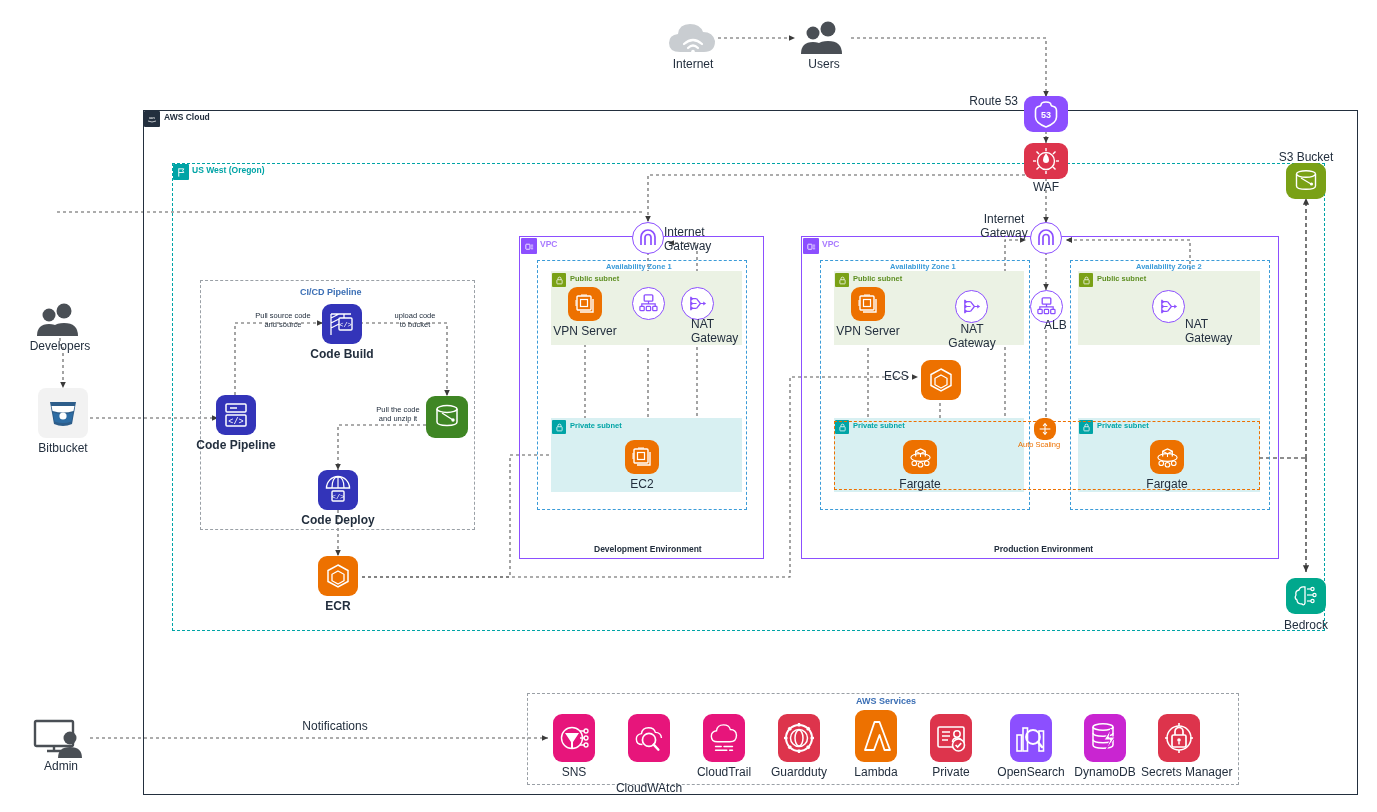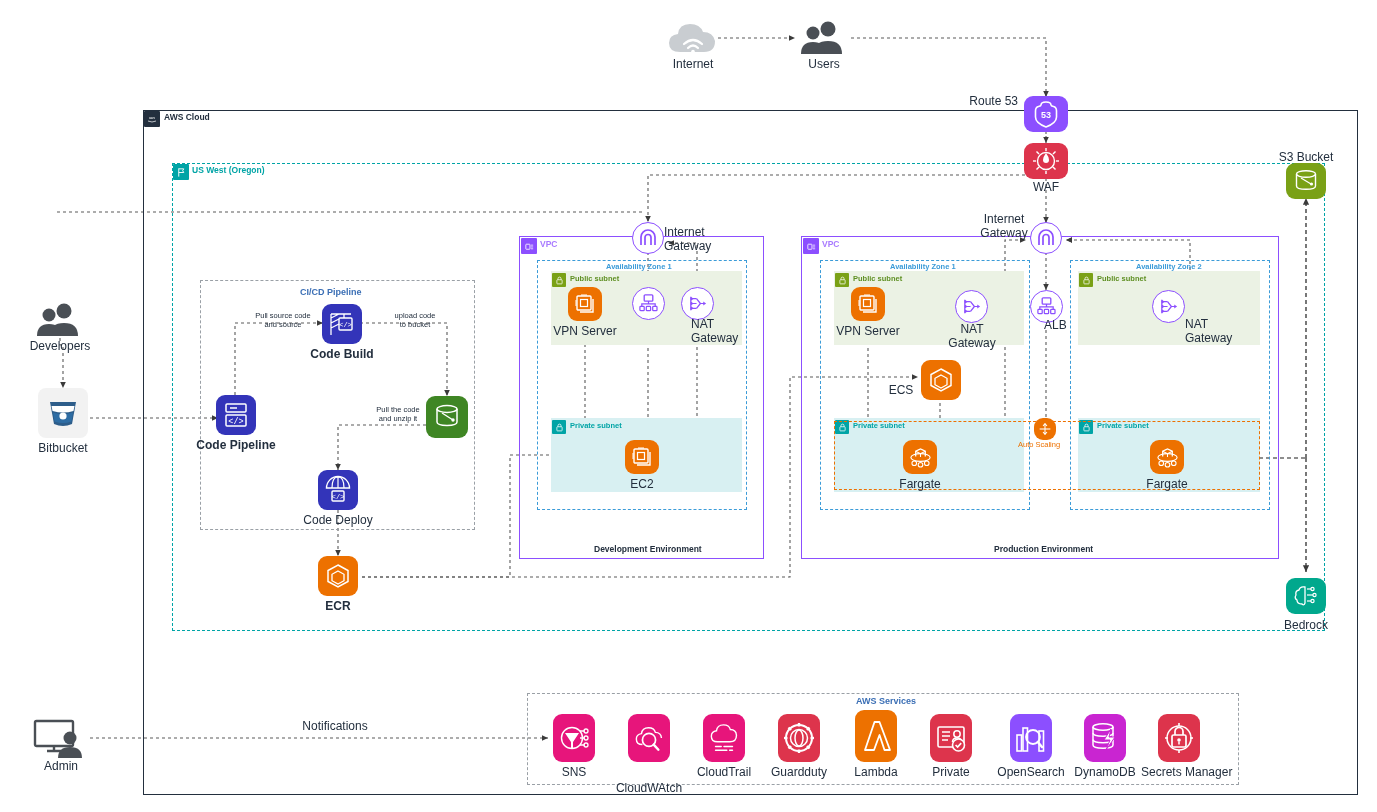--- a/index.html
+++ b/index.html
@@ -368,21 +368,21 @@
   </div>
 
   <div class="ic sq" style="left:318px;top:470px;width:40px;height:40px;background:#3334B9;">
     <svg width="30" height="30" viewBox="0 0 30 30">
       <path d="M3.5 13 a11.5 11.5 0 0 1 23 0z" fill="none" stroke="#fff" stroke-width="1.4"></path>
       <path d="M15 2 v11 M9 13 q0 -11 6 -11 M21 13 q0 -11 -6 -11" stroke="#fff" stroke-width="1.2" fill="none"></path>
       <rect x="9" y="16" width="12" height="10" rx="1" fill="none" stroke="#fff" stroke-width="1.4"></rect>
       <text x="15" y="23.5" font-size="7" fill="#fff" text-anchor="middle" font-family="Liberation Mono">&lt;/&gt;</text>
     </svg>
   </div>
-  <div class="lbl" style="left:298px;top:514px;width:80px;font-weight:normal;">Code Deploy</div>
+  <div class="lbl" style="left:298px;top:514px;width:80px;font-weight:bold;">Code Deploy</div>
 
   <div class="ic sq" style="left:318px;top:556px;width:40px;height:40px;background:#ED7100;">
     <svg width="30" height="30" viewBox="0 0 30 30">
       <path d="M15 4 L25 9.5 v11 L15 26 L5 20.5 v-11z" fill="none" stroke="#fff" stroke-width="1.5"></path>
       <path d="M15 10 L21 13.3 v6.4 L15 23 L9 19.7 v-6.4z" fill="none" stroke="#fff" stroke-width="1.3"></path>
     </svg>
   </div>
   <div class="lbl" style="left:298px;top:600px;width:80px;font-weight:bold;">ECR</div>
 
   <div class="arrowlabel" style="left:243px;top:311px;width:80px;">
@@ -545,21 +545,21 @@
     <div>NAT</div>
     <div>Gateway</div>
   </div>
 
   <div class="ic sq" style="left:921px;top:360px;width:40px;height:40px;background:#ED7100;">
     <svg width="30" height="30" viewBox="0 0 30 30">
       <path d="M15 4 L25 9.5 v11 L15 26 L5 20.5 v-11z" fill="none" stroke="#fff" stroke-width="1.5"></path>
       <path d="M15 10 L21 13.3 v6.4 L15 23 L9 19.7 v-6.4z" fill="none" stroke="#fff" stroke-width="1.3"></path>
     </svg>
   </div>
-  <div class="lbl" style="left:884px;top:384px;width:34px;text-align:center;">ECS</div>
+  <div class="lbl" style="left:884px;top:370px;width:34px;text-align:left;">ECS</div>
 
   <div class="ic sq" style="left:1034px;top:418px;width:22px;height:22px;background:#ED7100;">
     <svg width="16" height="16" viewBox="0 0 18 18">
       <g stroke="#fff" stroke-width="1.2" fill="none">
         <path d="M9 3 v12"></path>
           <path d="M3 9 h12"></path>
         <path d="M9 3 l-2.2 2.6 M9 3 l2.2 2.6"></path>
         <path d="M9 15 l-2.2 -2.6 M9 15 l2.2 -2.6"></path>
       </g>
     </svg>

